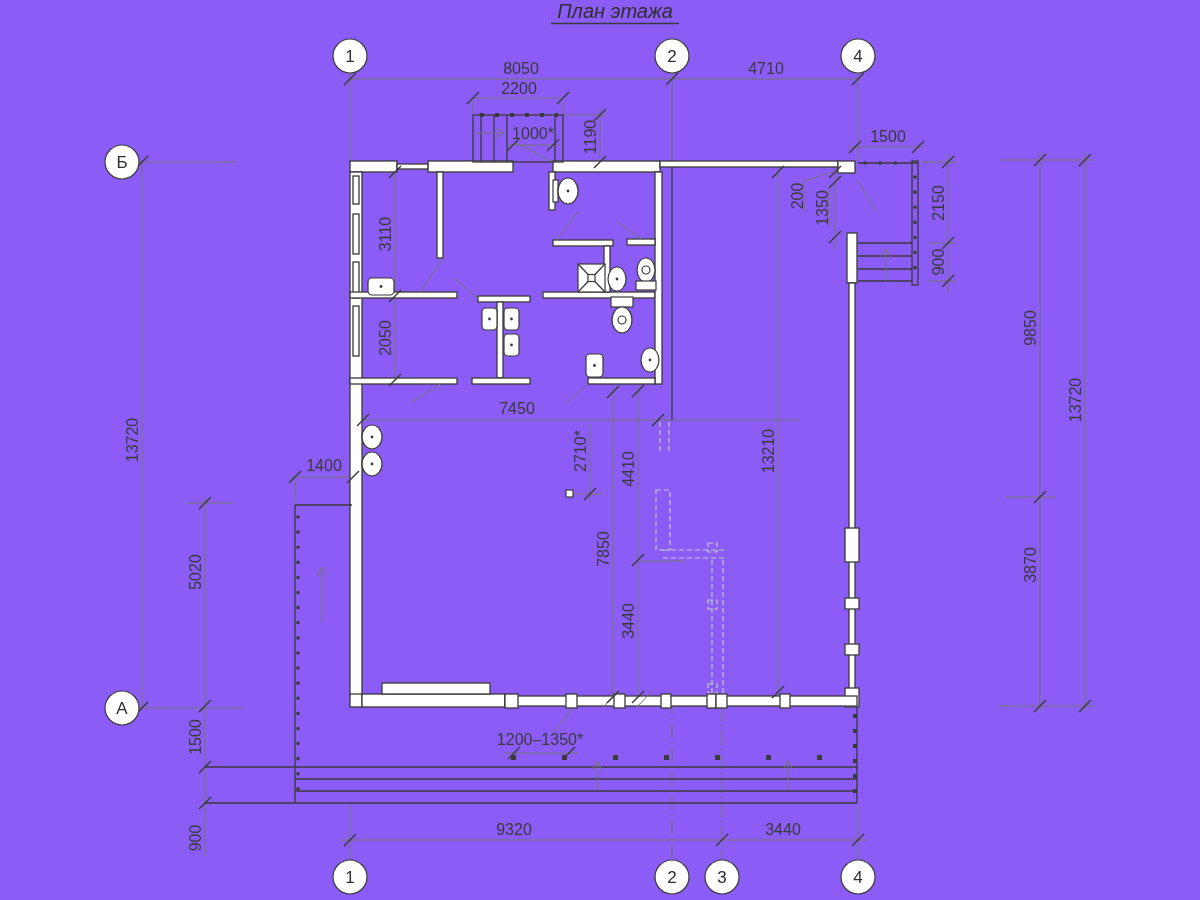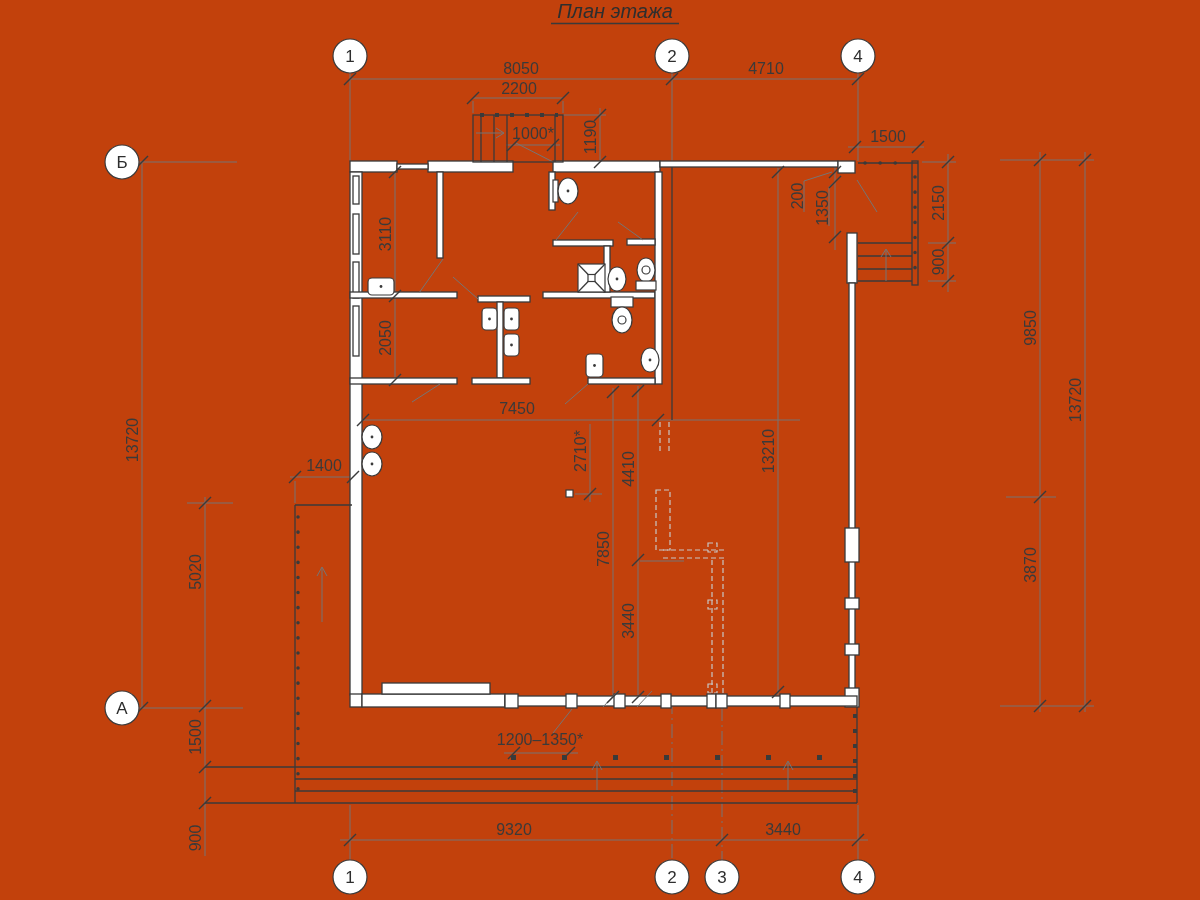--- a/index.html
+++ b/index.html
@@ -1,16 +1,16 @@
 <!DOCTYPE html>
 <html><head>
 <meta charset="utf-8">
 <style>
   html,body{margin:0;padding:0;background:#ffffff;}
-  .page{width:1200px;height:900px;position:relative;background:#c2410c;overflow:hidden;}
+  .page{width:1200px;height:900px;position:relative;background:#8b5cf6;overflow:hidden;}
   svg{display:block;}
   .title-text{font:italic 20px "Liberation Sans",sans-serif;fill:#2e2e2e;}
   .dimtext{font:16px "Liberation Sans",sans-serif;fill:#3a3a3a;}
   .bubtext{font:17px "Liberation Sans",sans-serif;fill:#2e2e2e;}
   .ln{stroke:#3a3a3a;stroke-width:1.3;fill:none;}
   .wall{stroke:#3a3a3a;stroke-width:1.3;fill:#ffffff;}
   .wallln{stroke:#3a3a3a;stroke-width:1.3;fill:none;}
   .fix{stroke:#3a3a3a;stroke-width:1.2;fill:#ffffff;}
   .fixdot{fill:#3a3a3a;stroke:none;}
   .dim{stroke:#757575;stroke-width:1;fill:none;}

